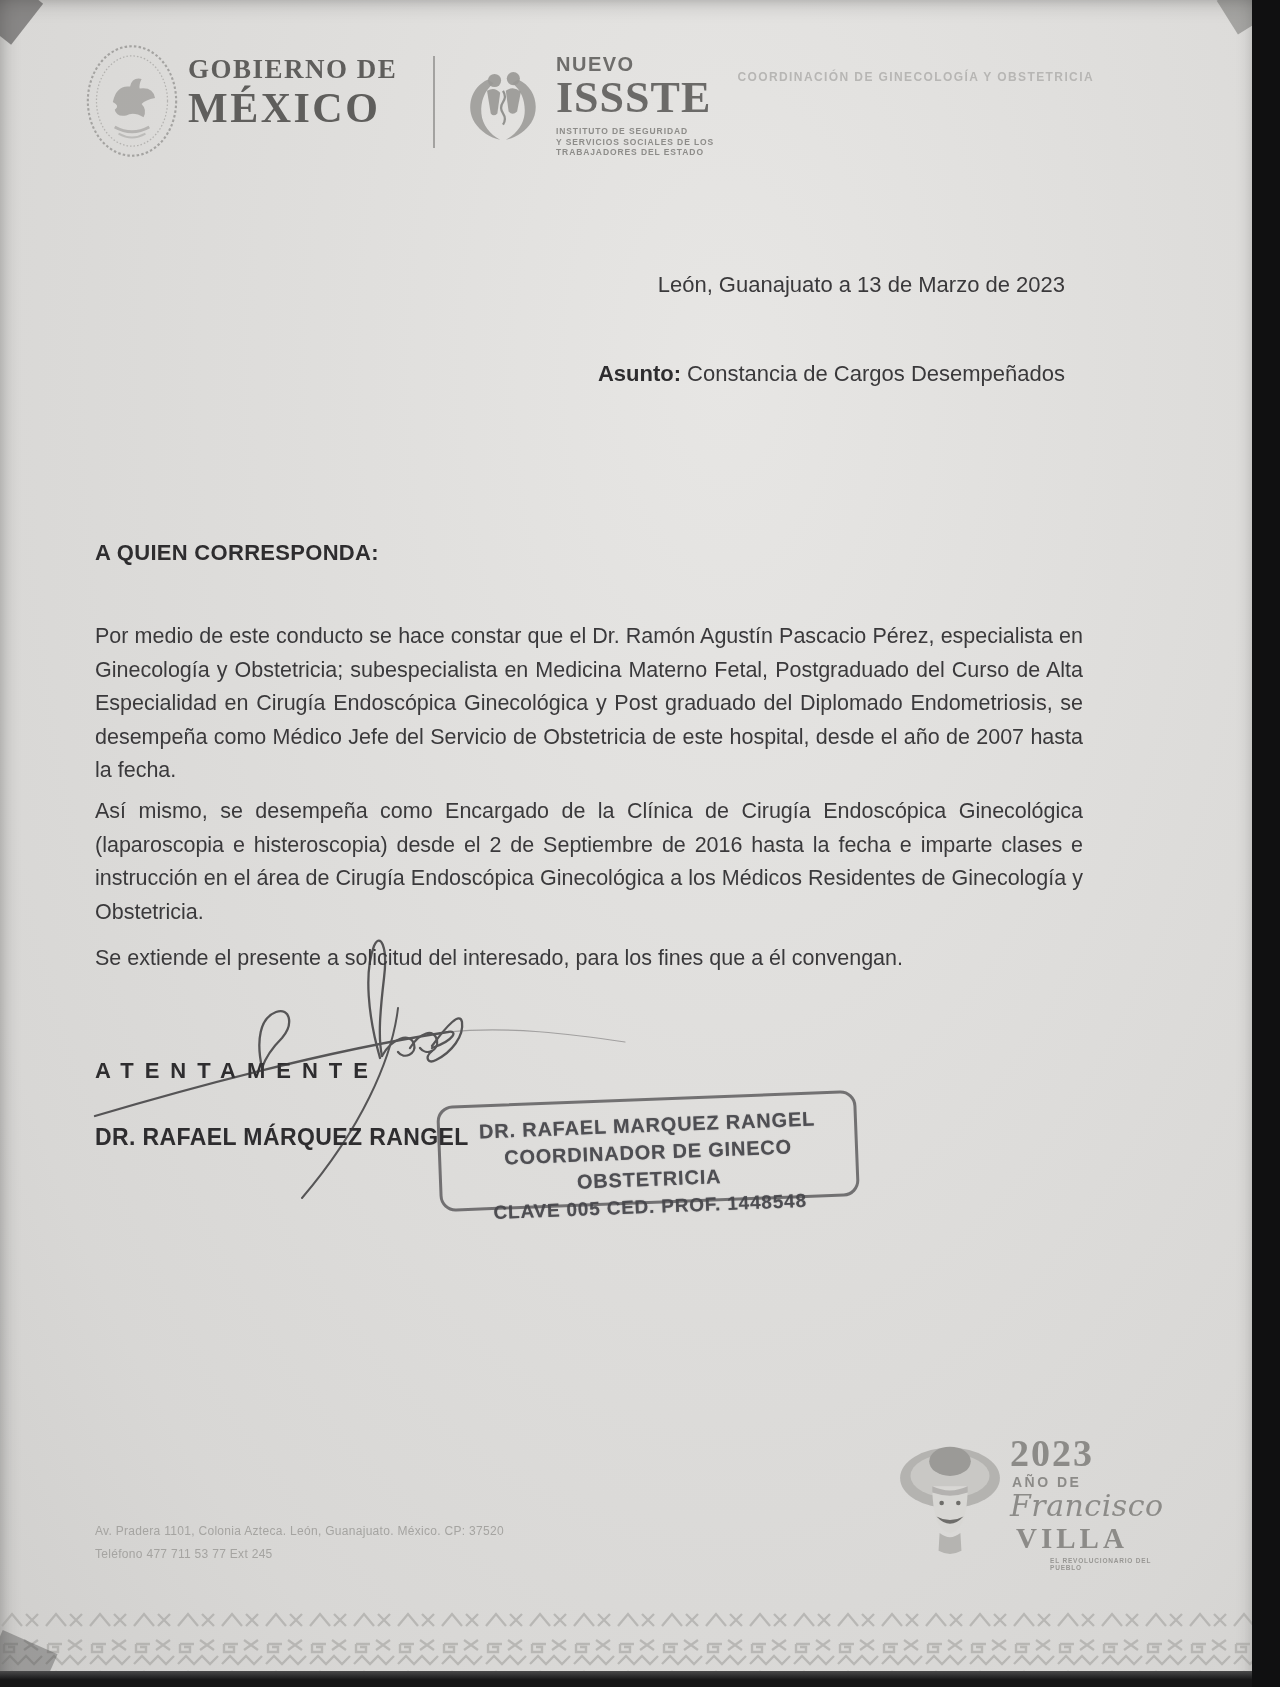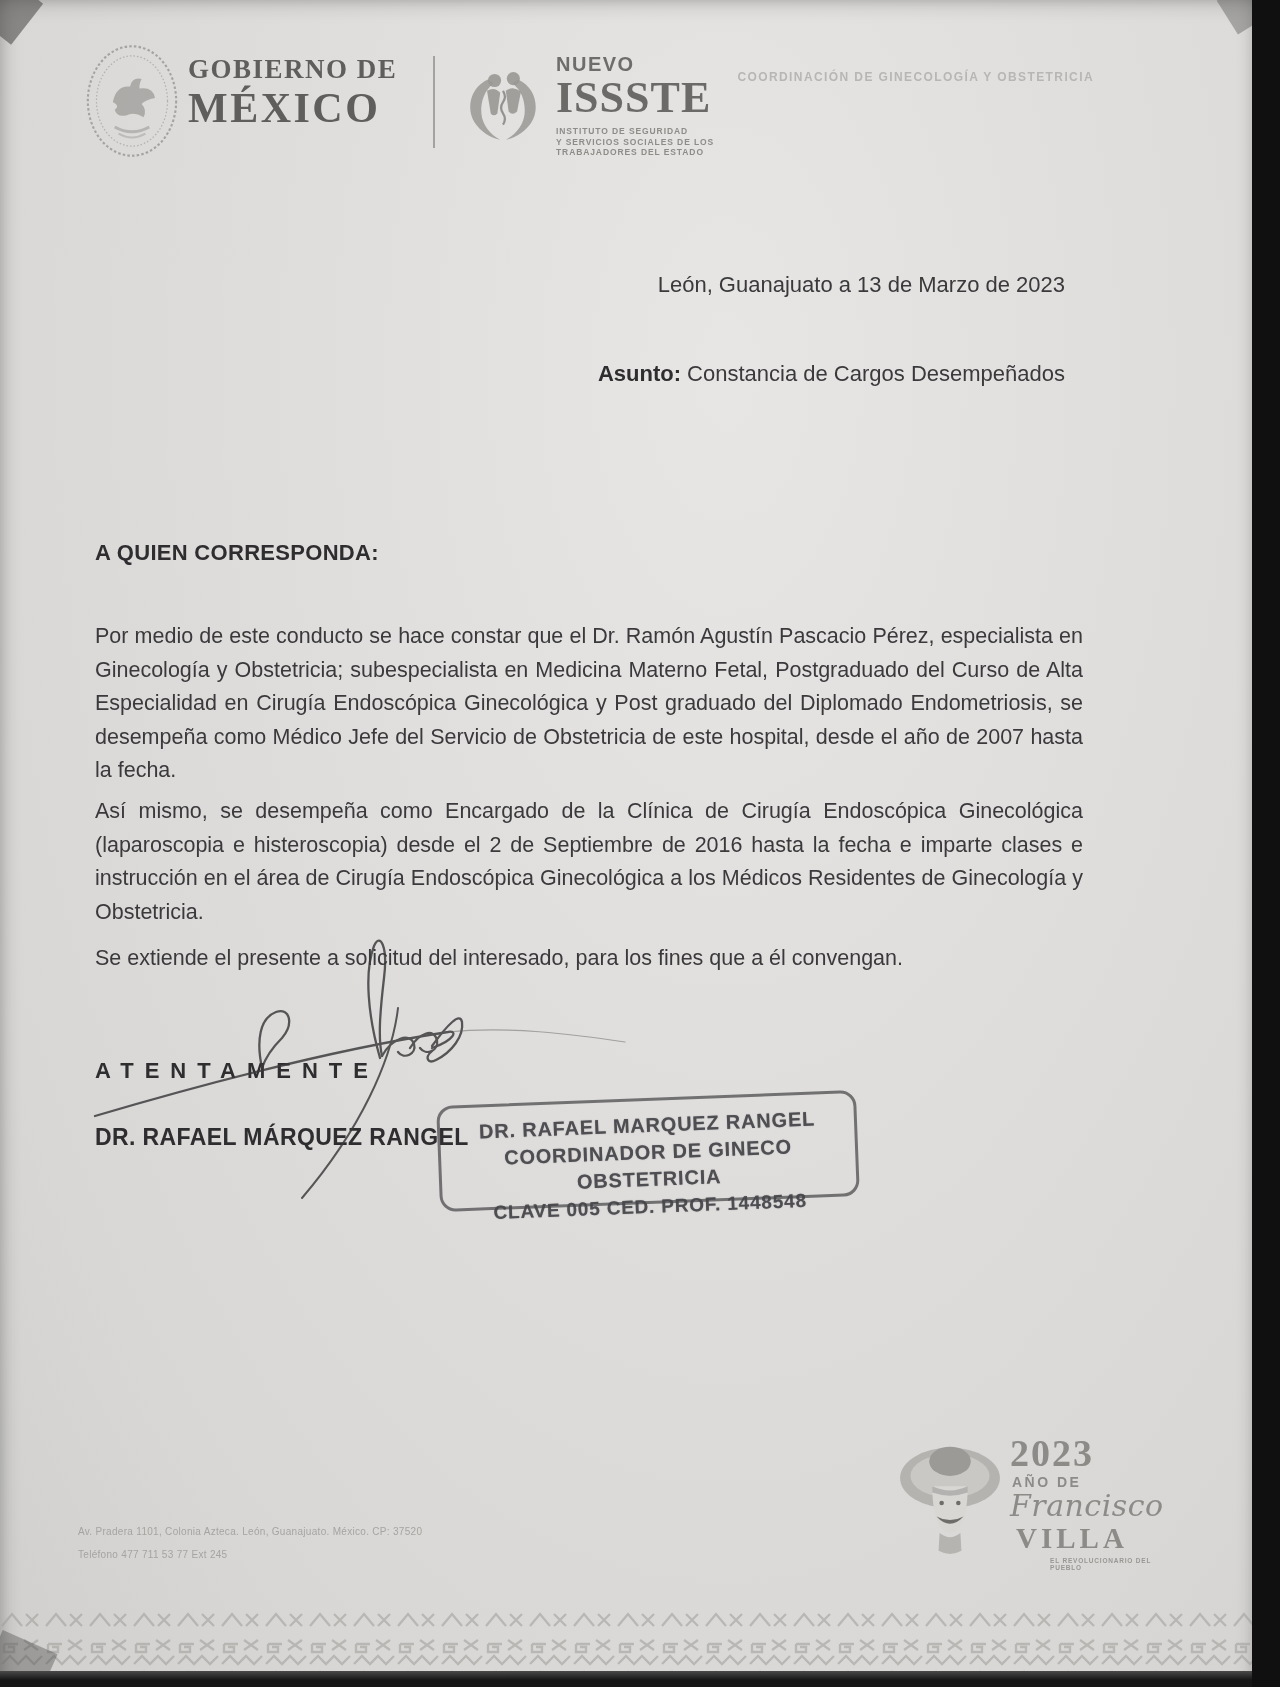--- a/index.html
+++ b/index.html
@@ -43,21 +43,21 @@
     border:3px solid rgba(72,71,74,.72);border-radius:16px;
     transform:rotate(-2.2deg);
     text-align:center;padding-top:11px;box-sizing:border-box;
     color:rgba(70,69,74,.88);font-weight:bold;line-height:27px;letter-spacing:.8px;
     text-shadow:0 0 1px rgba(70,69,74,.55);
   }
   .stamp .s1{font-size:20px;}
   .stamp .s2{font-size:20px;}
   .stamp .s3{font-size:19px;}
   
-  .footer-address{left:78px;top:1520px;font-size:10px;color:#a5a4a1;line-height:23px;letter-spacing:.3px;}
+  .footer-address{left:95px;top:1520px;font-size:12px;color:#a5a4a1;line-height:23px;letter-spacing:.3px;}
   .villa{left:898px;top:1428px;width:250px;height:175px;}
   .villa-man{position:absolute;left:0;top:2px;}
   .villa-text{position:absolute;left:112px;top:6px;color:#8c8b88;line-height:1;}
   .villa-year{font-family:Liberation Serif, serif;font-weight:bold;font-size:38px;letter-spacing:2px;}
   .villa-ano{font-size:14px;letter-spacing:2.5px;font-weight:bold;margin:3px 0 2px 2px;}
   .villa-name{font-family:"DejaVu Serif",serif;font-style:italic;font-size:30px;letter-spacing:.5px;}
   .villa-surname{font-family:"Liberation Serif",serif;font-weight:bold;font-size:29px;letter-spacing:4px;margin-top:3px;margin-left:6px;}
   .villa-tagline{font-size:6.5px;letter-spacing:.8px;margin-top:5px;margin-left:40px;font-weight:bold;color:#989794;}
   
   .greca{left:0;top:1610px;width:1280px;height:64px;opacity:.55;}

